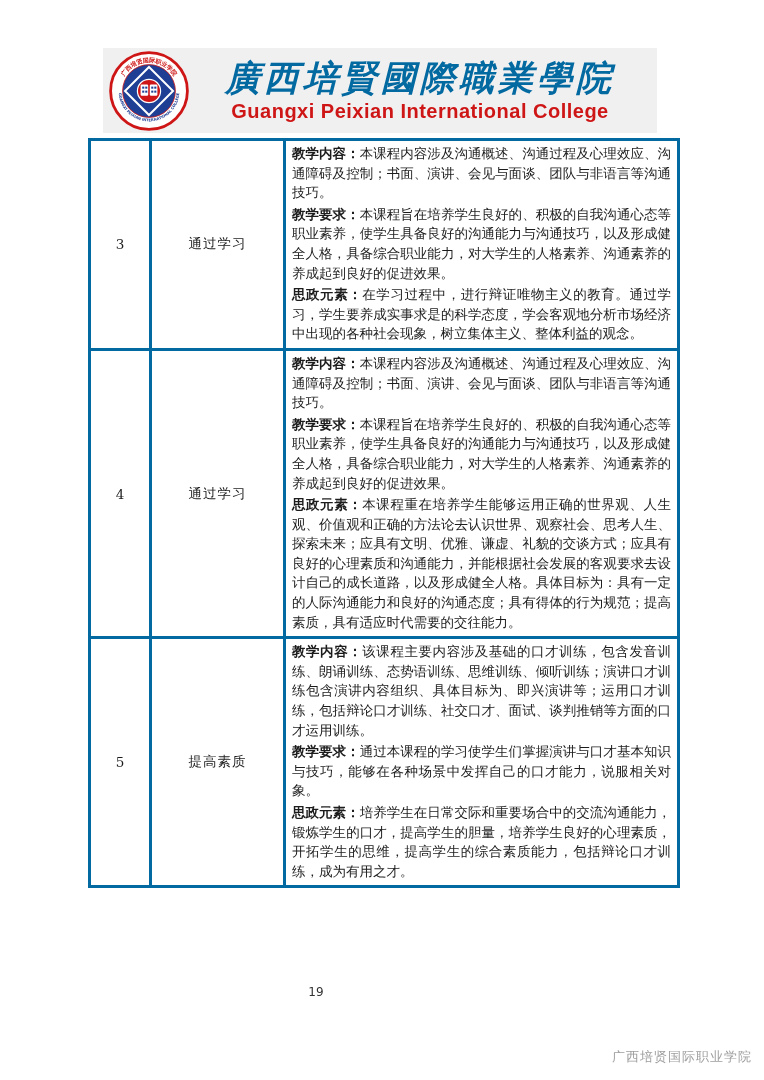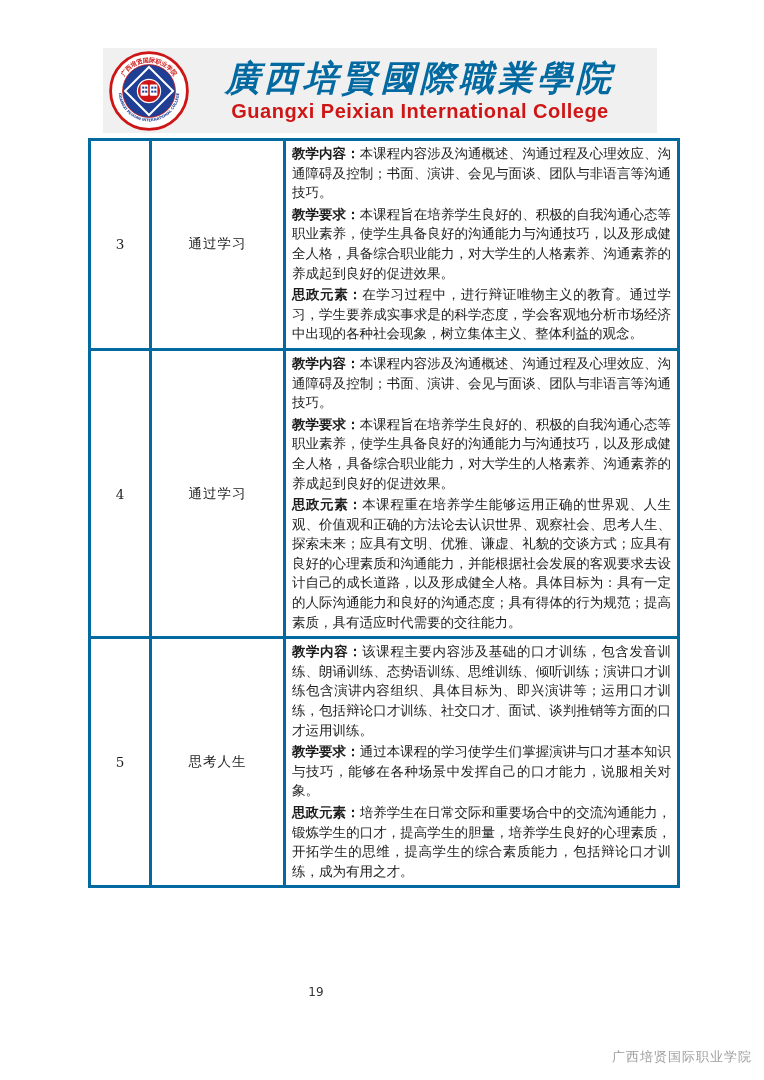--- a/index.html
+++ b/index.html
@@ -126,21 +126,21 @@
         <td class="num">4</td>
         <td class="course-name">通过学习</td>
         <td class="desc">
           <p><span class="plabel">教学内容：</span><span>本课程内容涉及沟通概述、沟通过程及心理效应、沟通障碍及控制；书面、演讲、会见与面谈、团队与非语言等沟通技巧。</span></p>
           <p><span class="plabel">教学要求：</span><span>本课程旨在培养学生良好的、积极的自我沟通心态等职业素养，使学生具备良好的沟通能力与沟通技巧，以及形成健全人格，具备综合职业能力，对大学生的人格素养、沟通素养的养成起到良好的促进效果。</span></p>
           <p><span class="plabel">思政元素：</span><span>本课程重在培养学生能够运用正确的世界观、人生观、价值观和正确的方法论去认识世界、观察社会、思考人生、探索未来；应具有文明、优雅、谦虚、礼貌的交谈方式；应具有良好的心理素质和沟通能力，并能根据社会发展的客观要求去设计自己的成长道路，以及形成健全人格。具体目标为：具有一定的人际沟通能力和良好的沟通态度；具有得体的行为规范；提高素质，具有适应时代需要的交往能力。</span></p>
         </td>
       </tr>
       <tr class="r5">
         <td class="num">5</td>
-        <td class="course-name">思考人生</td>
+        <td class="course-name">提高素质</td>
         <td class="desc">
           <p><span class="plabel">教学内容：</span><span>该课程主要内容涉及基础的口才训练，包含发音训练、朗诵训练、态势语训练、思维训练、倾听训练；演讲口才训练包含演讲内容组织、具体目标为、即兴演讲等；运用口才训练，包括辩论口才训练、社交口才、面试、谈判推销等方面的口才运用训练。</span></p>
           <p><span class="plabel">教学要求：</span><span>通过本课程的学习使学生们掌握演讲与口才基本知识与技巧，能够在各种场景中发挥自己的口才能力，说服相关对象。</span></p>
           <p><span class="plabel">思政元素：</span><span>培养学生在日常交际和重要场合中的交流沟通能力，锻炼学生的口才，提高学生的胆量，培养学生良好的心理素质，开拓学生的思维，提高学生的综合素质能力，包括辩论口才训练，成为有用之才。</span></p>
         </td>
       </tr>
     </tbody>
   </table>
 
   <div class="page-number">19</div>

